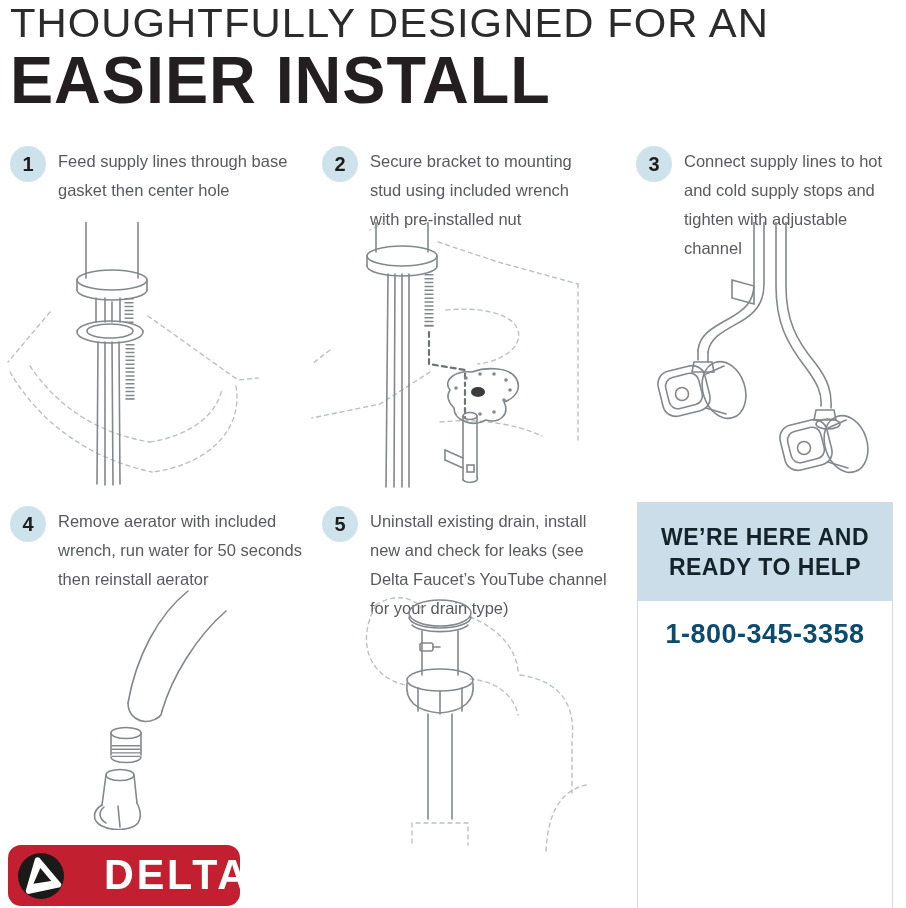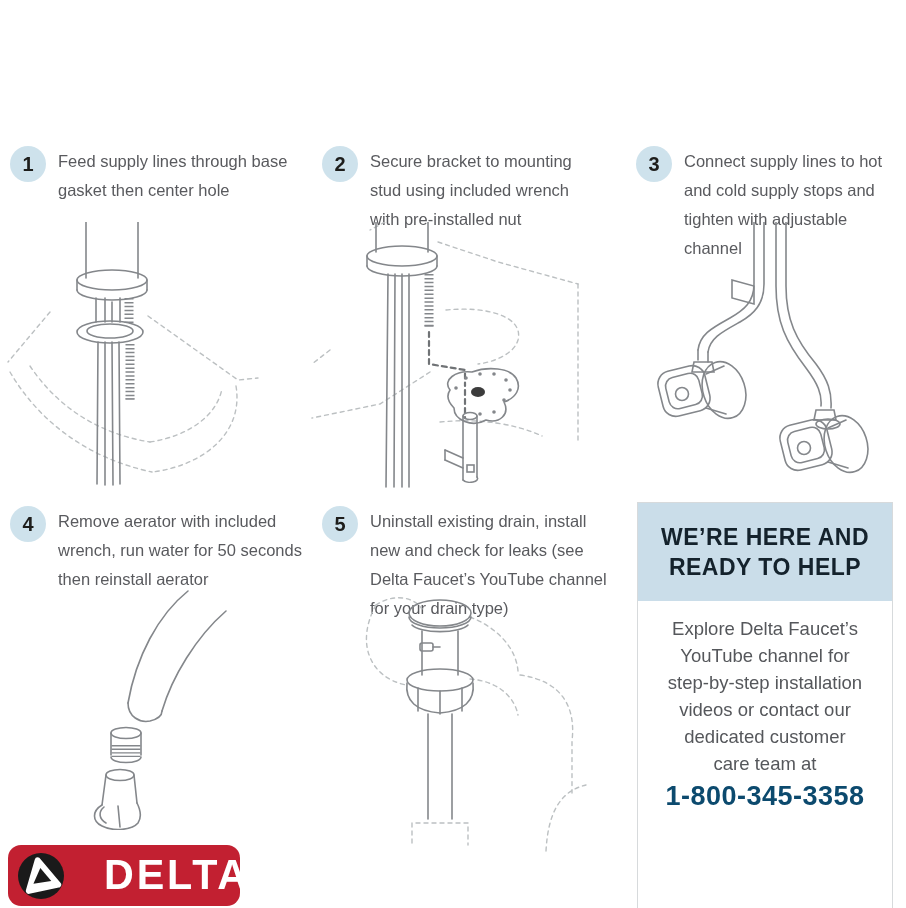--- a/index.html
+++ b/index.html
@@ -69,20 +69,24 @@
     margin-left:6px;transform:scaleX(0.96);transform-origin:left center;padding-bottom:3px;
   }
   .reg-dot{width:5px;height:5px;border-radius:50%;background:#e9e5e2;align-self:flex-end;margin:0 0 10px -2px;}
   svg.line-art{display:block;}
 </style>
 </head>
 <body>
 
 <div class="page">
 
+  <header class="title-block">
+    <div class="title-line1">THOUGHTFULLY DESIGNED FOR AN</div>
+    <div class="title-line2">EASIER INSTALL</div>
+  </header>
 
   <div class="step s1">
     <div class="badge">
       <span>1</span>
     </div>
     <div class="step-text">Feed supply lines through base
 gasket then center hole</div>
   </div>
 
   <div class="step s2">
@@ -294,26 +298,20 @@
     <path d="M118,131 L118,236"></path>
       <path d="M142,131 L142,236"></path>
   </svg>
 
   <aside class="help-box">
     <div class="help-header">
       <div class="help-title">WE’RE HERE AND
 READY TO HELP</div>
     </div>
     <div class="help-body">
-      <p class="help-text">Explore Delta Faucet’s
-YouTube channel for
-step-by-step installation
-videos or contact our
-dedicated customer
-care team at</p>
       <p class="help-phone">1-800-345-3358</p>
     </div>
   </aside>
 
   <div class="delta-logo">
     <svg class="delta-mark" width="50" height="50" viewBox="0 0 50 50">
       <circle cx="25" cy="25" r="23" fill="#1a1a1a"></circle>
       <g transform="rotate(-12 25 25)">
         <path d="M25,9 L40,37 L10,37 Z" fill="#ffffff" stroke="#ffffff" stroke-width="6" stroke-linejoin="round"></path>
         <path d="M26,17 L34,32 L16,31 Z" fill="#1a1a1a"></path>

